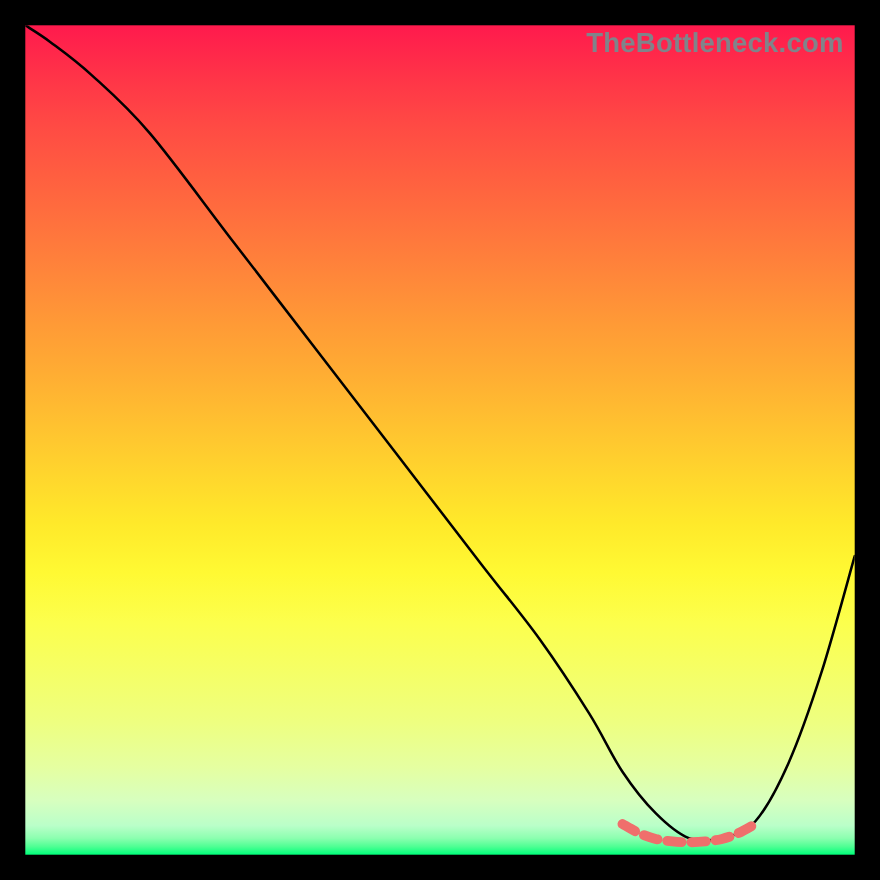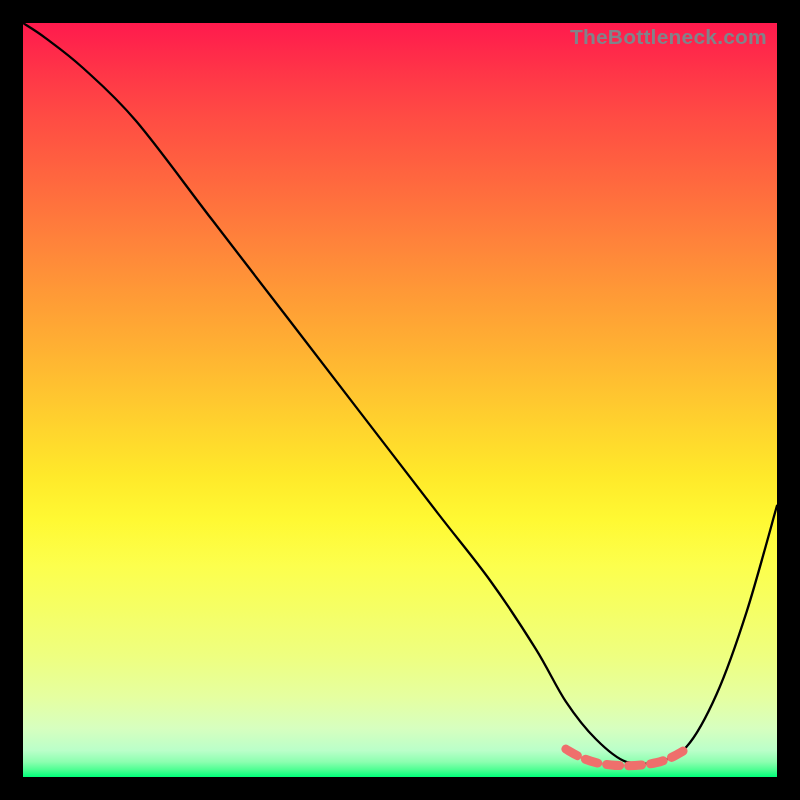--- a/index.html
+++ b/index.html
@@ -45,21 +45,21 @@
       #8cffb0 98%,
       #50ff94 99%,
       #00ff7a 100%
     );
   }
   .watermark {
     position: absolute;
     top: 2px;
     right: 10px;
     font-family: Arial, Helvetica, sans-serif;
-    font-size: 21px;
+    font-size: 25px;
     font-weight: 600;
     color: #81838a;
     letter-spacing: 0.2px;
   }
   svg.curve-layer {
     position: absolute;
     left: 0;
     top: 0;
     width: 754px;
     height: 754px;

